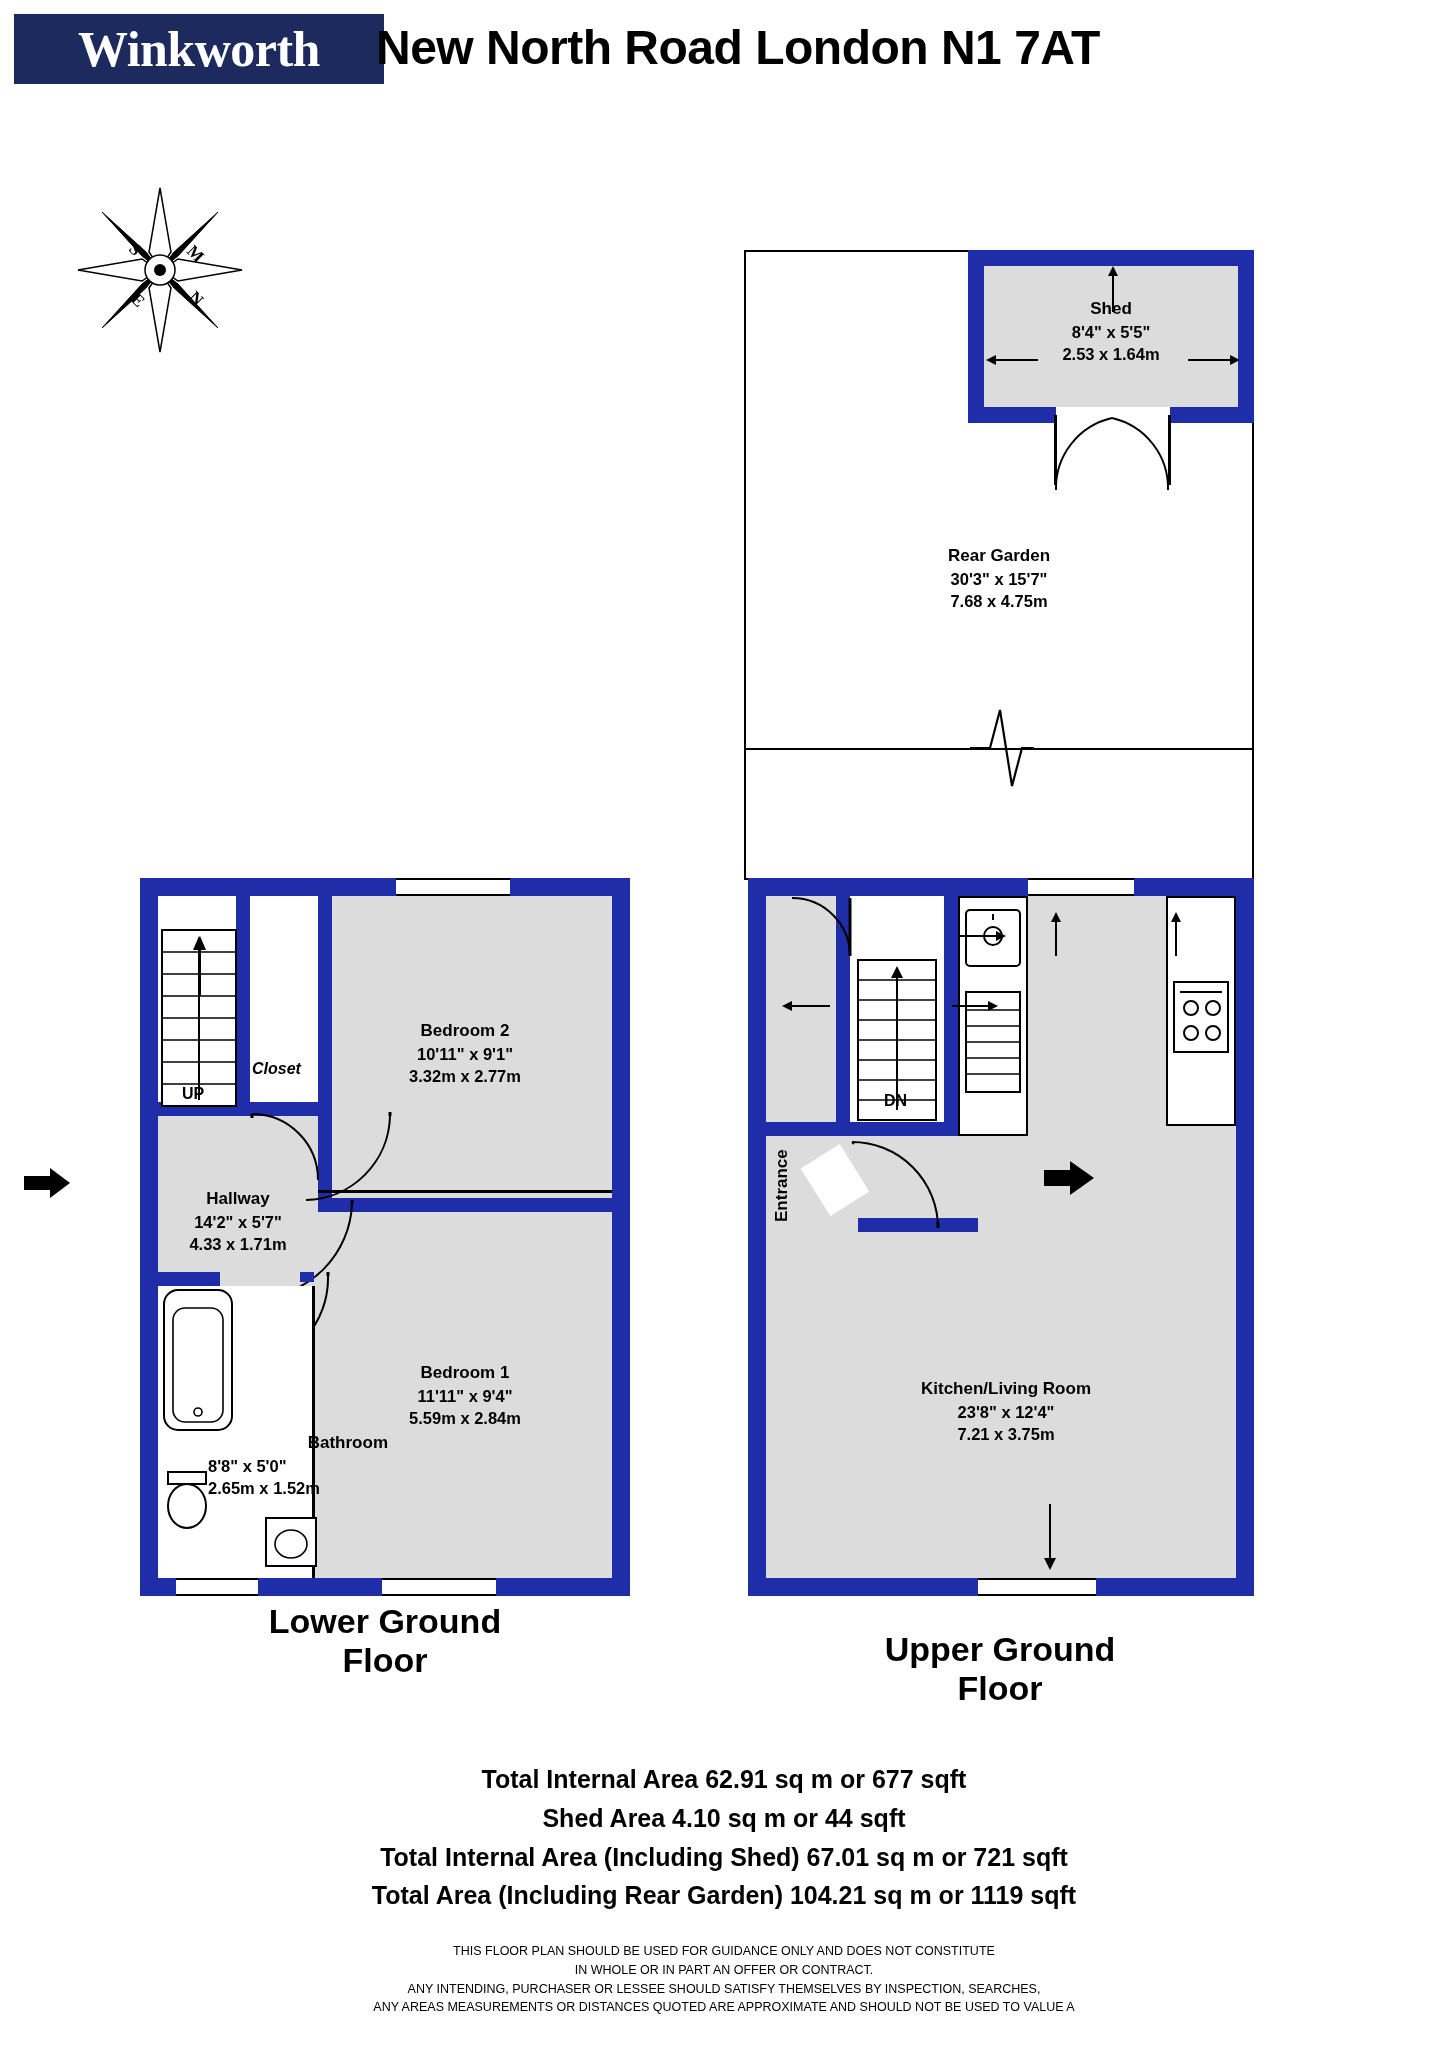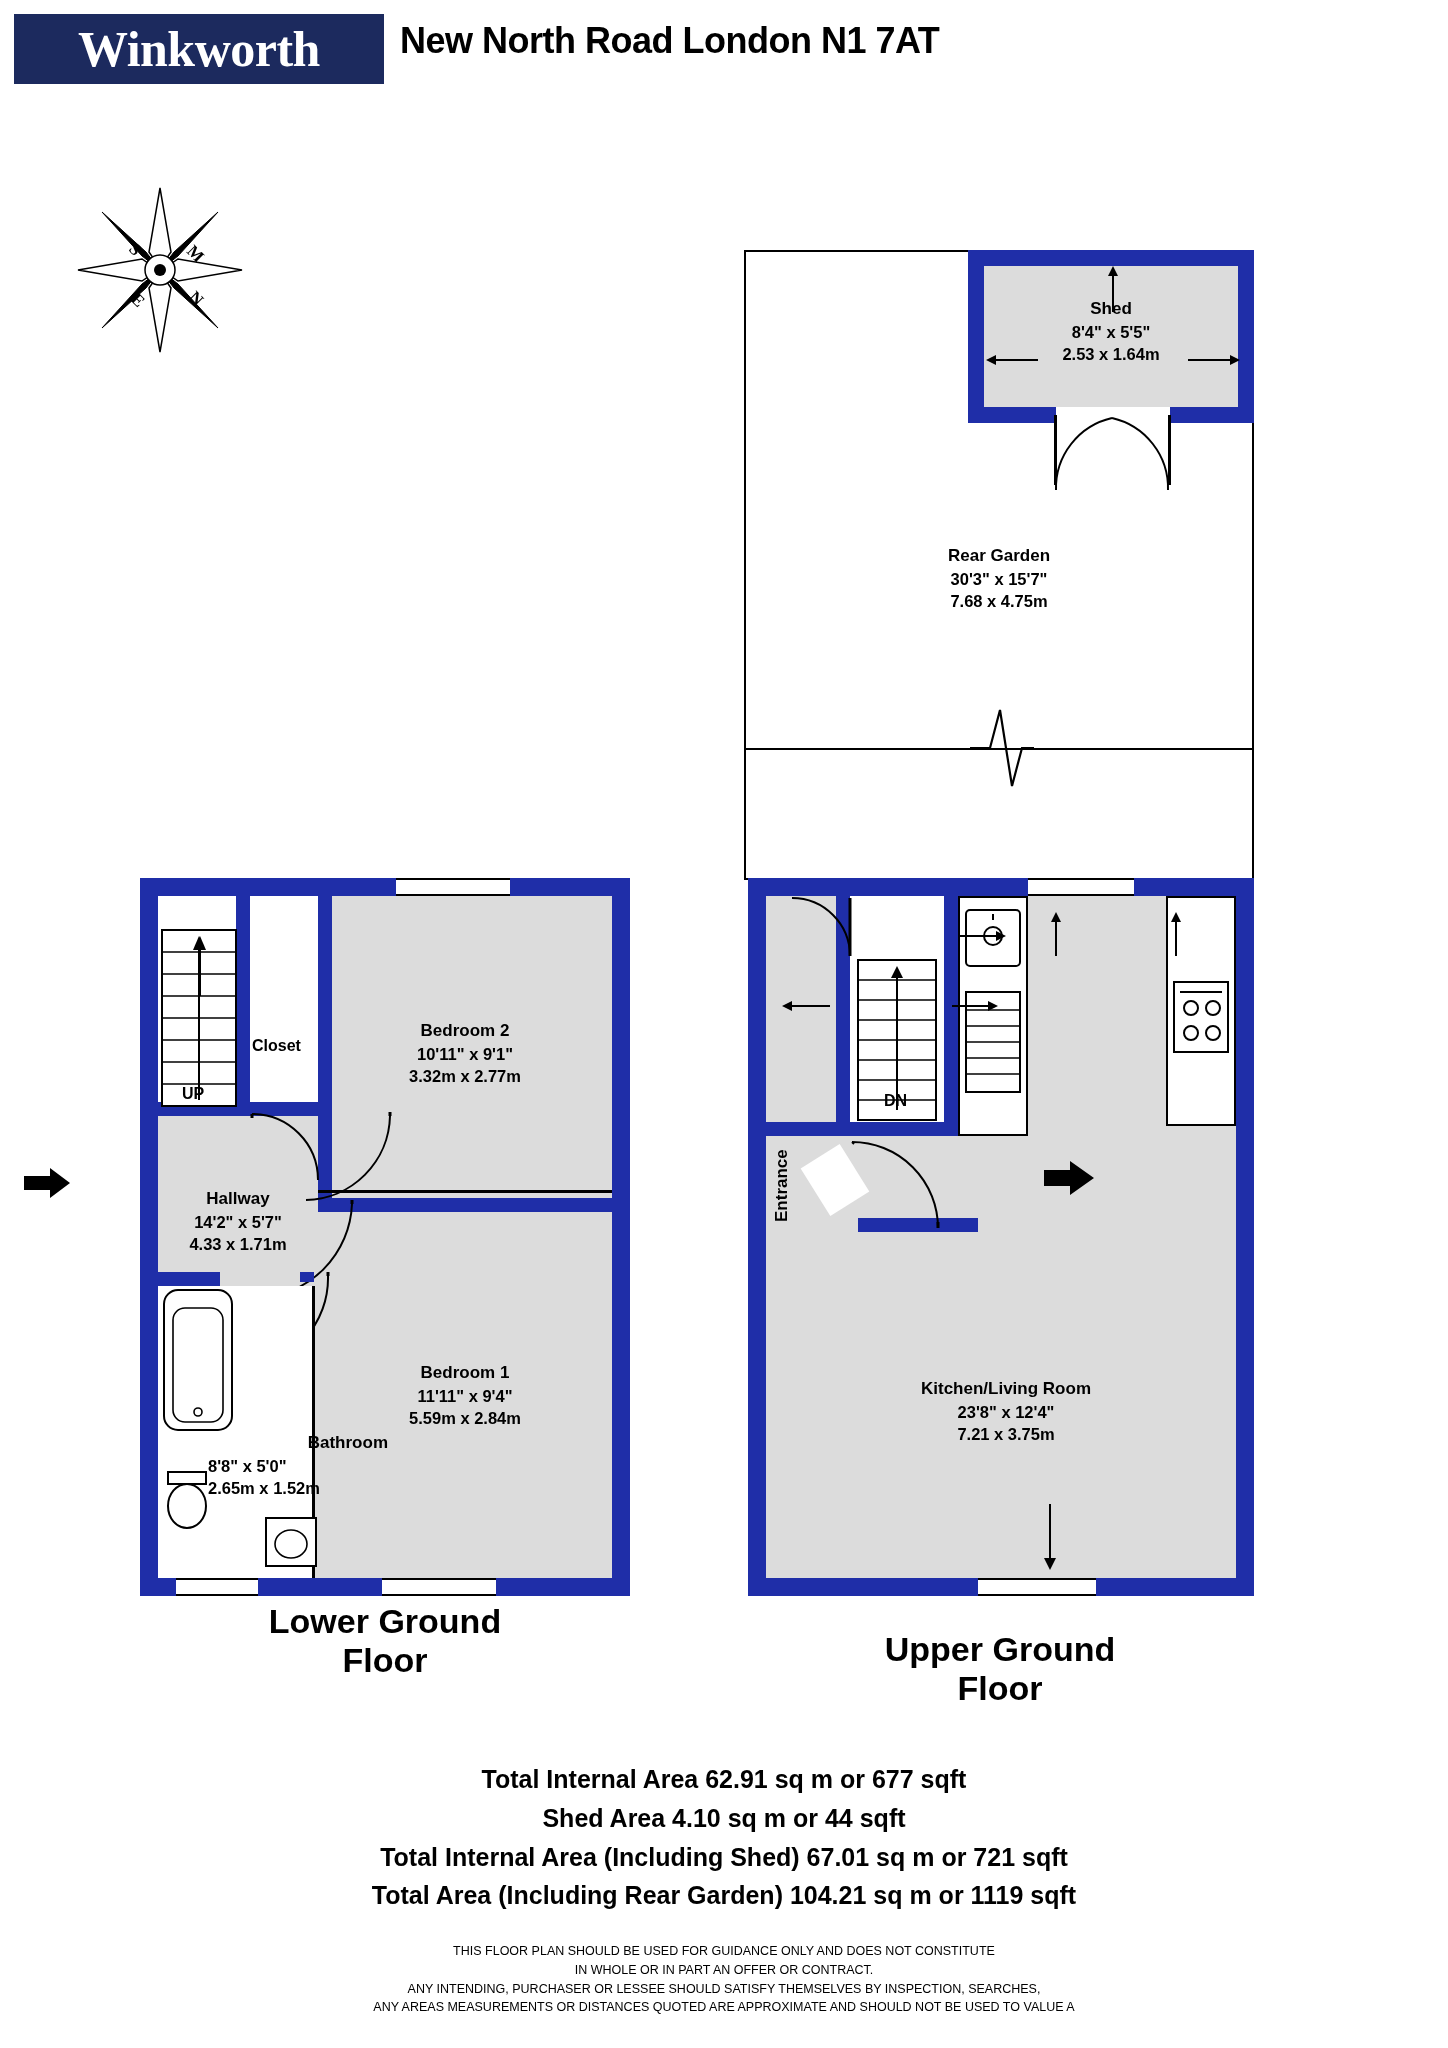--- a/index.html
+++ b/index.html
@@ -34,23 +34,23 @@
   }
   .logo-text {
     font-family: "Liberation Serif", serif;
     font-size: 50px;
     font-weight: bold;
     color: #ffffff;
     letter-spacing: -0.5px;
   }
   .header-title {
     position: absolute;
-    left: 400px;
+    left: 376px;
     top: 20px;
-    font-size: 36px;
+    font-size: 48px;
     font-weight: bold;
     letter-spacing: -0.5px;
   }
 
   
   .compass {
     position: absolute;
     left: 70px;
     top: 180px;
     width: 180px;
@@ -380,21 +380,21 @@
       <line x1="0" y1="44" x2="74" y2="44" stroke="#000" stroke-width="1.6"></line>
       <line x1="0" y1="66" x2="74" y2="66" stroke="#000" stroke-width="1.6"></line>
       <line x1="0" y1="88" x2="74" y2="88" stroke="#000" stroke-width="1.6"></line>
       <line x1="0" y1="110" x2="74" y2="110" stroke="#000" stroke-width="1.6"></line>
       <line x1="0" y1="132" x2="74" y2="132" stroke="#000" stroke-width="1.6"></line>
       <line x1="0" y1="154" x2="74" y2="154" stroke="#000" stroke-width="1.6"></line>
       <line x1="37" y1="170" x2="37" y2="16" stroke="#000" stroke-width="2"></line>
       <polygon points="37,6 31,20 43,20" fill="#000"></polygon>
     </svg>
     <div class="small-lbl" style="left:182px; top:1077px;margin-top:8px;">UP</div>
-    <div class="small-lbl" style="left:252px; top:1037px;">Closet</div>
+    <div class="small-lbl" style="left:252px; top:1060px;font-style:italic;">Closet</div>
 
     <svg class="deco" style="left:248px; top:1110px;" width="76" height="76" viewBox="0 0 76 76">
       <path d="M4,4 A66,66 0 0 1 70,70" fill="none" stroke="#000" stroke-width="2"></path>
       <line x1="4" y1="4" x2="4" y2="8" stroke="#000" stroke-width="3"></line>
     </svg>
 
     <svg class="deco" style="left:300px; top:1110px;" width="96" height="96" viewBox="0 0 96 96">
       <path d="M90,6 A86,86 0 0 1 6,90" fill="none" stroke="#000" stroke-width="2"></path>
       <line x1="90" y1="6" x2="90" y2="2" stroke="#000" stroke-width="3"></line>
     </svg>

